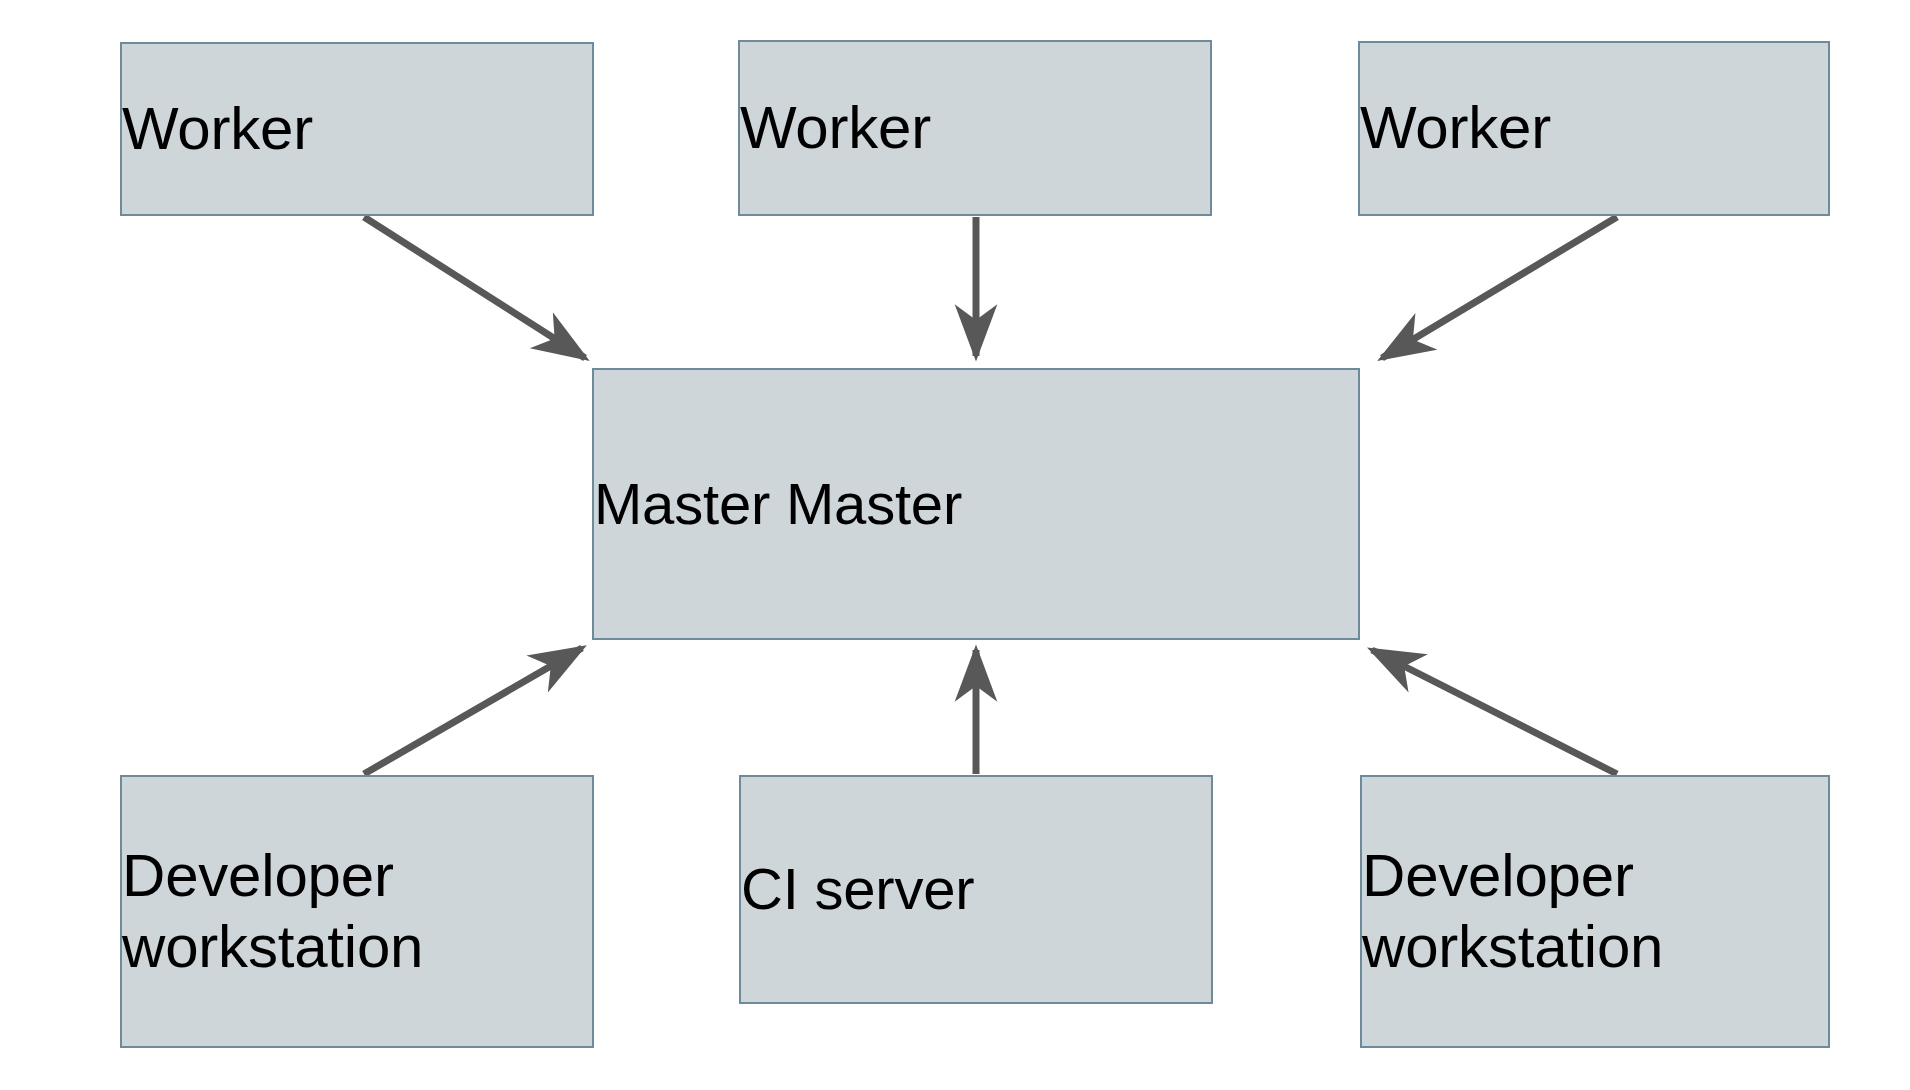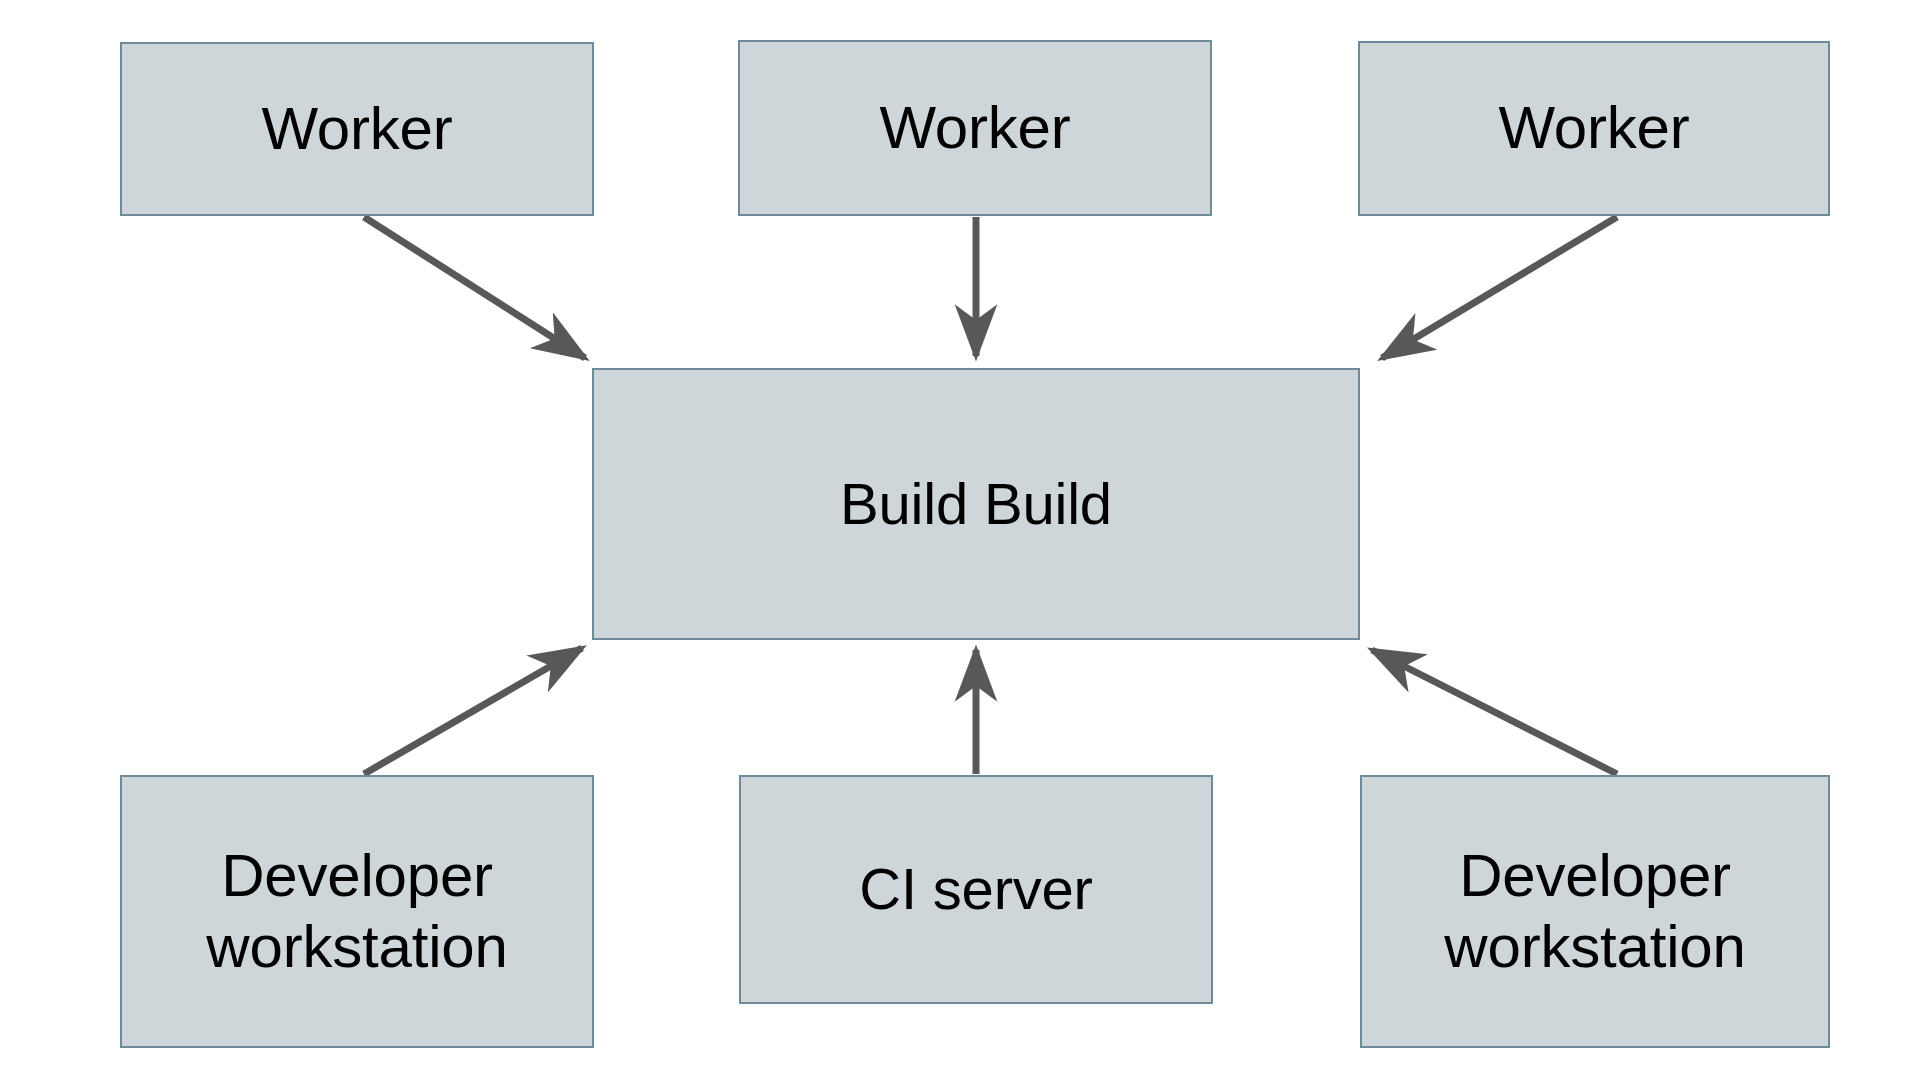--- a/index.html
+++ b/index.html
@@ -27,21 +27,21 @@
     pointer-events: none;
   }
   .node {
     position: absolute;
     box-sizing: border-box;
     background: #ced6da;
     border: 2px solid #6d8b9a;
     display: flex;
     align-items: center;
     justify-content: center;
-    text-align: center;
+    text-align: left;
     color: #000000;
     line-height: 1.18;
     white-space: pre-line;
     letter-spacing: -0.2px;
   }
   .node-label {
     display: block;
     width: 100%;
     white-space: pre-line;
   }
@@ -100,21 +100,21 @@
 
   <div class="node" id="node-worker-center">
     <span class="node-label">Worker</span>
   </div>
 
   <div class="node" id="node-worker-right">
     <span class="node-label">Worker</span>
   </div>
 
   <div class="node" id="node-build-master">
-    <span class="node-label">Build Build</span>
+    <span class="node-label">Master Master</span>
   </div>
 
   <div class="node" id="node-dev-left">
     <span class="node-label">Developer
 workstation</span>
   </div>
 
   <div class="node" id="node-ci-server">
     <span class="node-label">CI server</span>
   </div>

